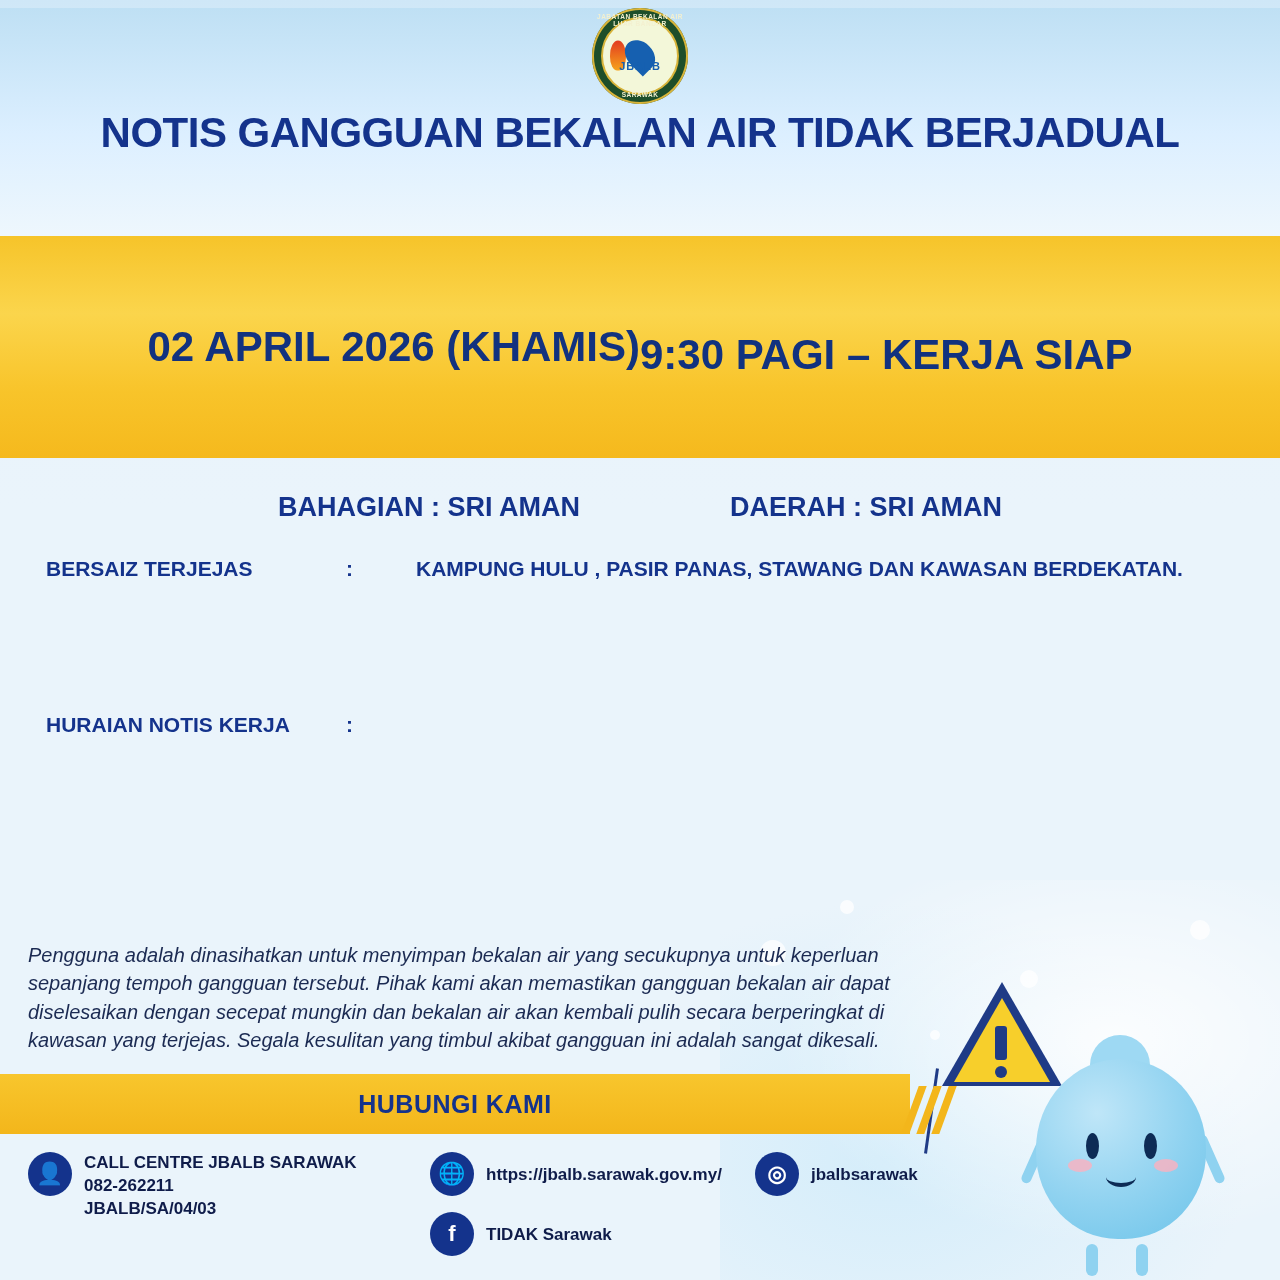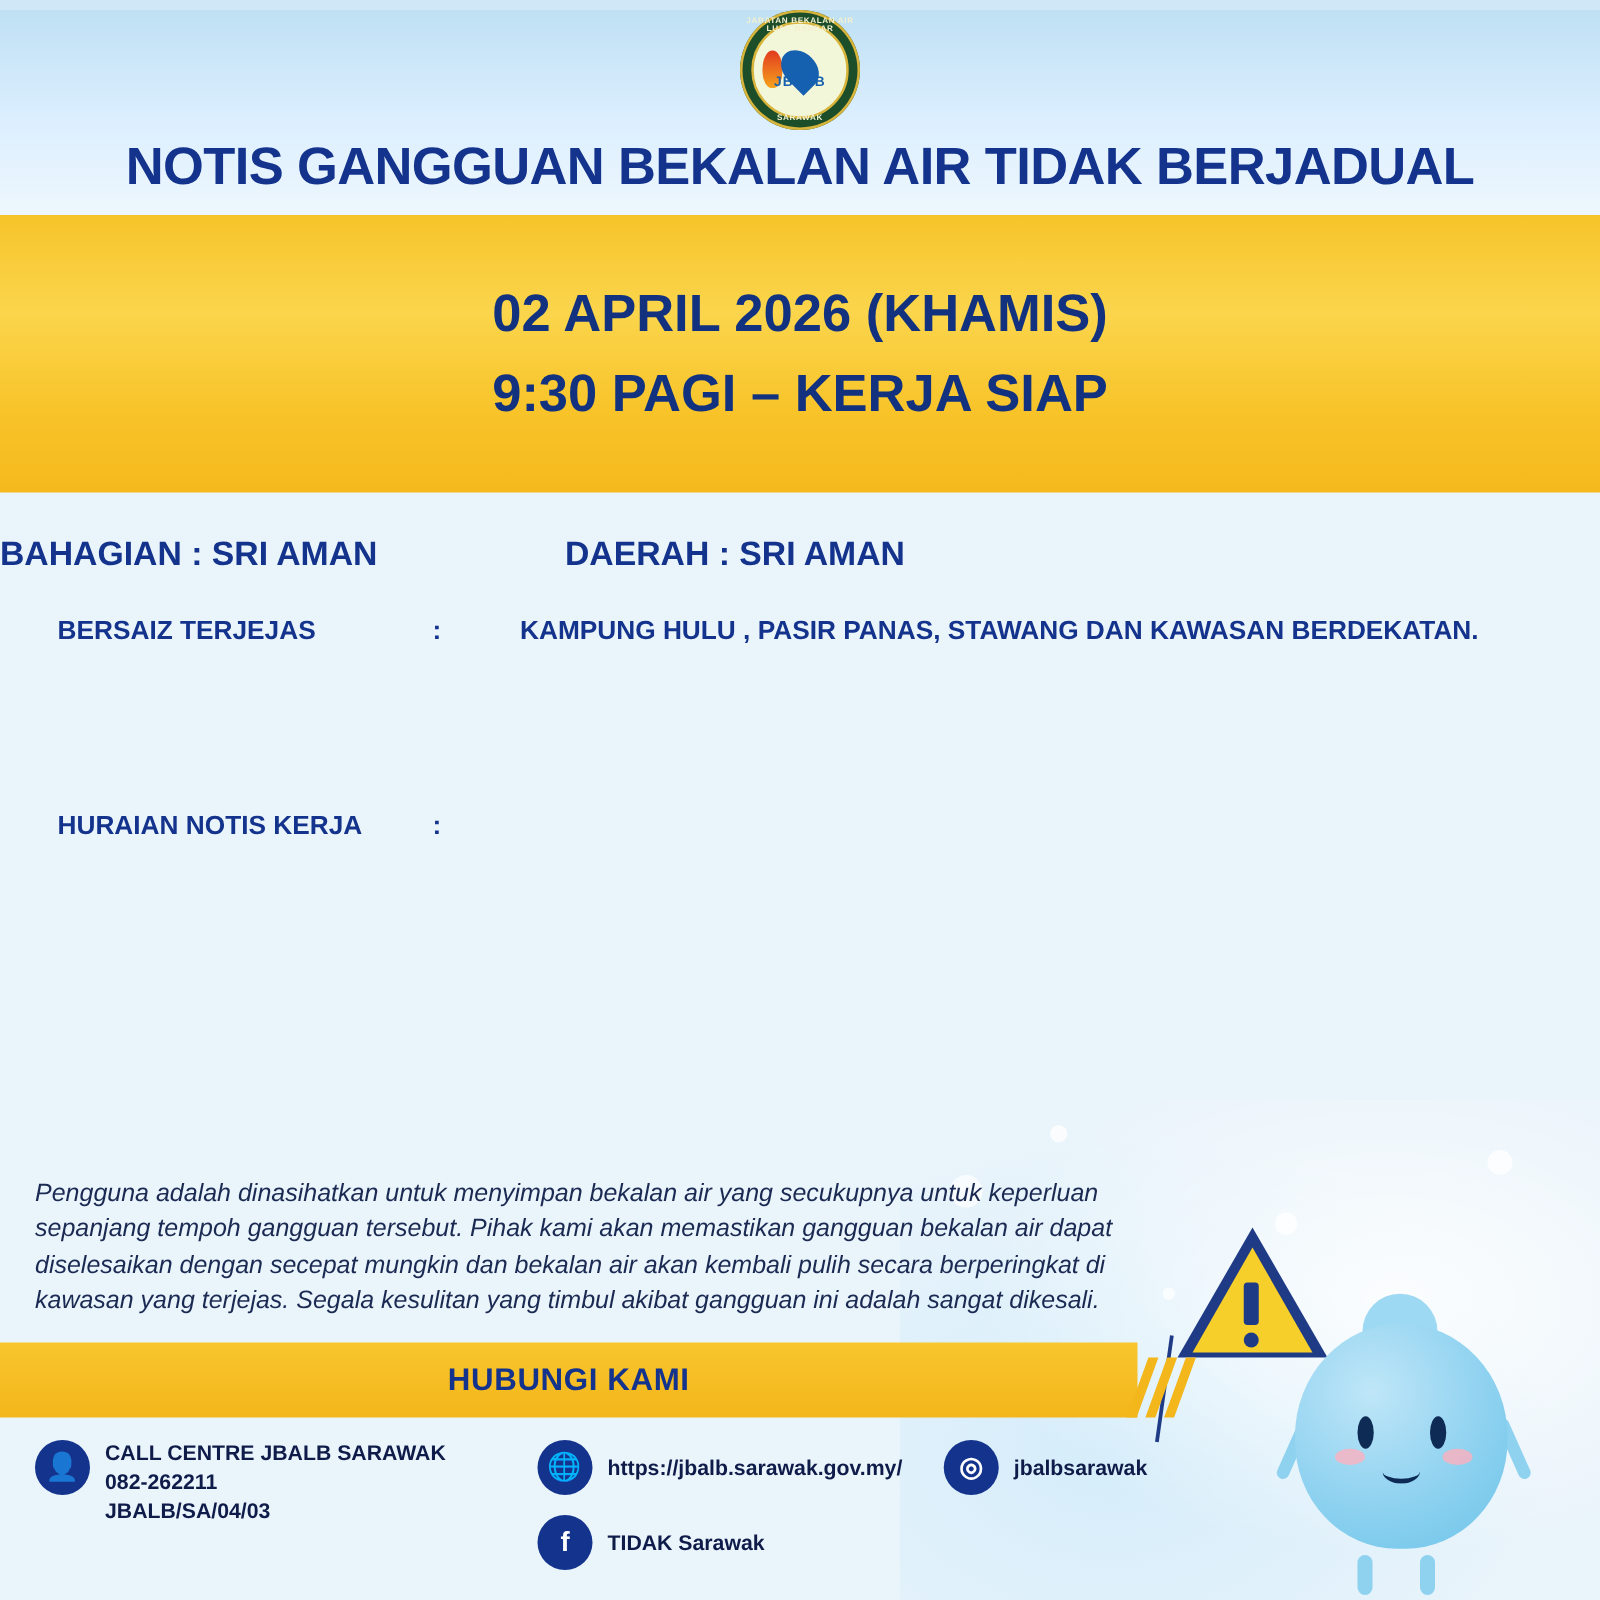--- a/index.html
+++ b/index.html
@@ -12,21 +12,21 @@
   }
   .poster{
     position:relative;
     width:1280px;height:1280px;
     background:linear-gradient(180deg,#cfe7f7 0%,#e8f3fb 12%,#eaf4fb 40%,#eaf4fb 100%);
     overflow:hidden;
   }
   
   .header{
     position:relative;
-    height:164px;
+    height:228px;
     background:linear-gradient(180deg,#bfe0f4 0%,#dcefff 55%,#eef7fd 100%);
     text-align:center;
   }
   .logo{
     margin:8px auto 0 auto;
     width:96px;height:96px;
     position:relative;
   }
   .logo .ring{
     position:absolute;inset:0;
@@ -74,34 +74,34 @@
     font-weight:bold;
     color:#14338c;
     letter-spacing:-0.5px;
     line-height:1.1;
   }
   
   .dateband{
     position:relative;
     height:222px;
     background:linear-gradient(180deg,#f6c42a 0%,#fbd54c 35%,#f8c42a 70%,#f5b91d 100%);
-    display:flex;flex-direction:column;
+    display:flex;flex-direction:row;
     align-items:center;justify-content:center;
     color:#12327f;
   }
   .dateband .l1{font-size:42px;font-weight:bold;letter-spacing:0px;}
   .dateband .l2{font-size:42px;font-weight:bold;margin-top:16px;}
   
   .body{
     position:relative;
     padding:0;
   }
   .regionrow{
     display:flex;
-    justify-content:flex-start;
+    justify-content:center;
     gap:150px;
     margin-top:34px;
     font-size:27px;font-weight:bold;color:#14338c;
   }
   .field{
     display:flex;
     margin-top:34px;
     padding-left:46px;
     font-size:21px;
     color:#14338c;

